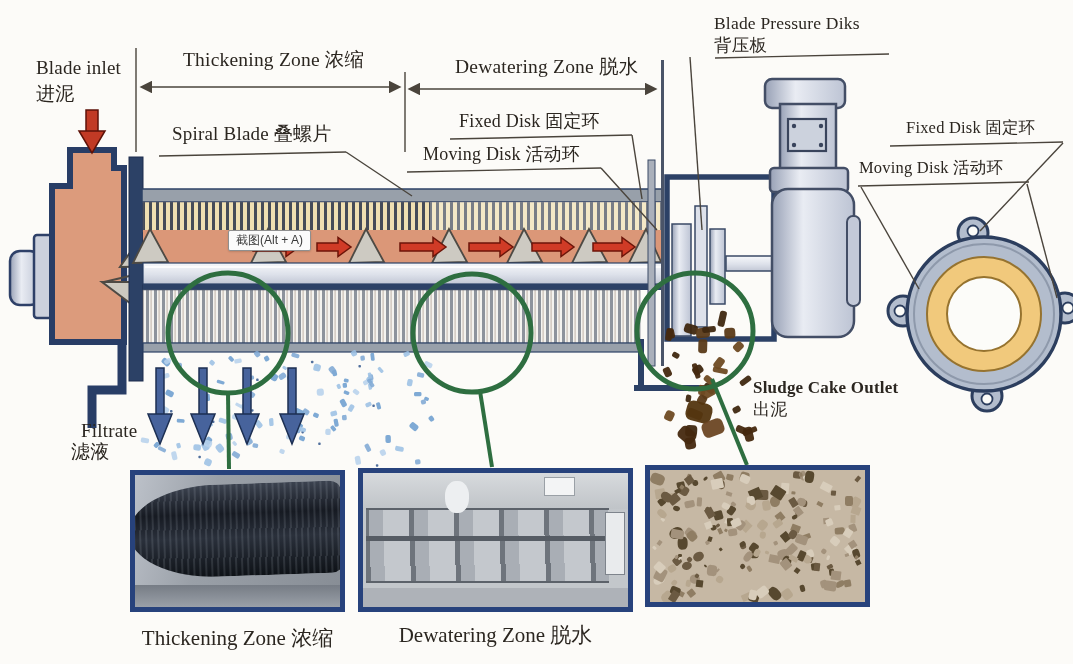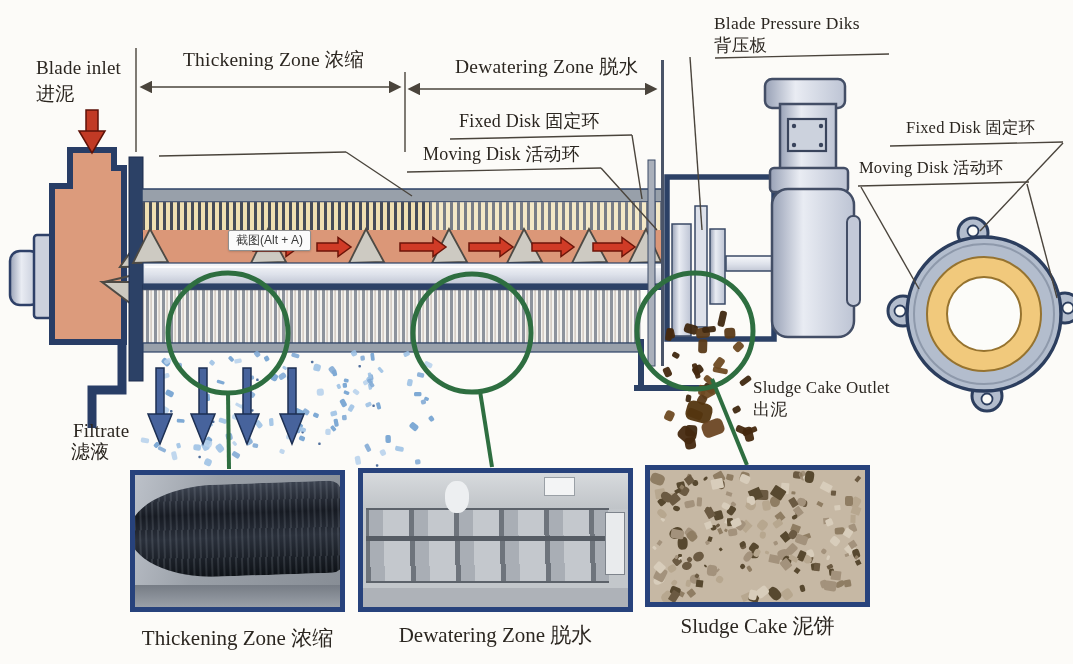--- a/index.html
+++ b/index.html
@@ -366,29 +366,30 @@
       <line x1="228" y1="393" x2="229" y2="469" stroke-width="4"></line>
       <line x1="480" y1="391" x2="492" y2="467" stroke-width="4"></line>
       <line x1="712" y1="379" x2="747" y2="465" stroke-width="4"></line>
     </g>
   </svg>
 
   <div class="lbl" style="left:36px;top:58px;font-size:19px;">Blade inlet</div>
   <div class="lbl" style="left:36px;top:84px;font-size:19px;">进泥</div>
   <div class="lbl" style="left:183px;top:50px;font-size:19.5px;">Thickening Zone 浓缩</div>
   <div class="lbl" style="left:455px;top:57px;font-size:19.5px;">Dewatering Zone 脱水</div>
+  <div class="lbl" style="left:172px;top:124px;font-size:19px;">Spiral Blade 叠螺片</div>
   <div class="lbl" style="left:459px;top:112px;font-size:18px;">Fixed Disk 固定环</div>
   <div class="lbl" style="left:423px;top:145px;font-size:18px;">Moving Disk 活动环</div>
   <div class="lbl" style="left:714px;top:14px;font-size:17.5px;">Blade Pressure Diks</div>
   <div class="lbl" style="left:714px;top:36px;font-size:17.5px;">背压板</div>
   <div class="lbl" style="left:906px;top:119px;font-size:16.5px;">Fixed Disk 固定环</div>
   <div class="lbl" style="left:859px;top:159px;font-size:16.5px;">Moving Disk 活动环</div>
-  <div class="lbl" style="left:753px;top:379px;font-size:17px;">Sludge Cake Outlet</div>
+  <div class="lbl" style="left:753px;top:379px;font-size:17px;font-weight:bold;">Sludge Cake Outlet</div>
   <div class="lbl" style="left:753px;top:401px;font-size:17px;">出泥</div>
-  <div class="lbl" style="left:73px;top:421px;font-size:19px;">Filtrate</div>
+  <div class="lbl" style="left:81px;top:421px;font-size:19px;">Filtrate</div>
   <div class="lbl" style="left:71px;top:442px;font-size:19px;">滤液</div>
 
   <div class="tooltip">截图(Alt + A)</div>
 
   <div class="photo p1" style="left:130px;top:470px;width:205px;height:132px;">
     <div class="drum"></div>
     <div class="floor"></div>
   </div>
   <div class="photo p2" style="left:358px;top:468px;width:265px;height:134px;">
     <div class="wall"></div>
@@ -567,14 +568,13 @@
       <div style="position: absolute; left: 46.2708%; top: 90.9649%; width: 8.30945px; height: 9.54326px; background: rgb(216, 205, 187); border-radius: 26%; transform: rotate(12deg);"></div>
       <div style="position: absolute; left: 26.3073%; top: 50.4227%; width: 5.47744px; height: 4.48965px; background: rgb(87, 72, 47); border-radius: 6%; transform: rotate(108deg);"></div>
       <div style="position: absolute; left: 1.49049%; top: 57.3078%; width: 3.07417px; height: 3.79115px; background: rgb(216, 205, 187); border-radius: 26%; transform: rotate(133deg);"></div>
       <div style="position: absolute; left: 95.2982%; top: 5.22986%; width: 5.8101px; height: 3.88684px; background: rgb(107, 90, 66); border-radius: 1%; transform: rotate(130deg);"></div>
       <div style="position: absolute; left: 64.7494%; top: 65.1578%; width: 8.5262px; height: 5.36566px; background: rgb(183, 167, 143); border-radius: 6%; transform: rotate(28deg);"></div>
       <div style="position: absolute; left: 44.5153%; top: 24.6667%; width: 3.68565px; height: 5.10808px; background: rgb(183, 167, 143); border-radius: 20%; transform: rotate(31deg);"></div>
     </div>
 
   <div class="cap" style="left:130px;top:624px;width:215px;">Thickening Zone 浓缩</div>
   <div class="cap" style="left:358px;top:621px;width:275px;">Dewatering Zone 脱水</div>
-  <div class="cap" style="left:645px;top:612px;width:225px;">Sludge Cake 泥饼</div>
 </div>
 
 </body></html>

